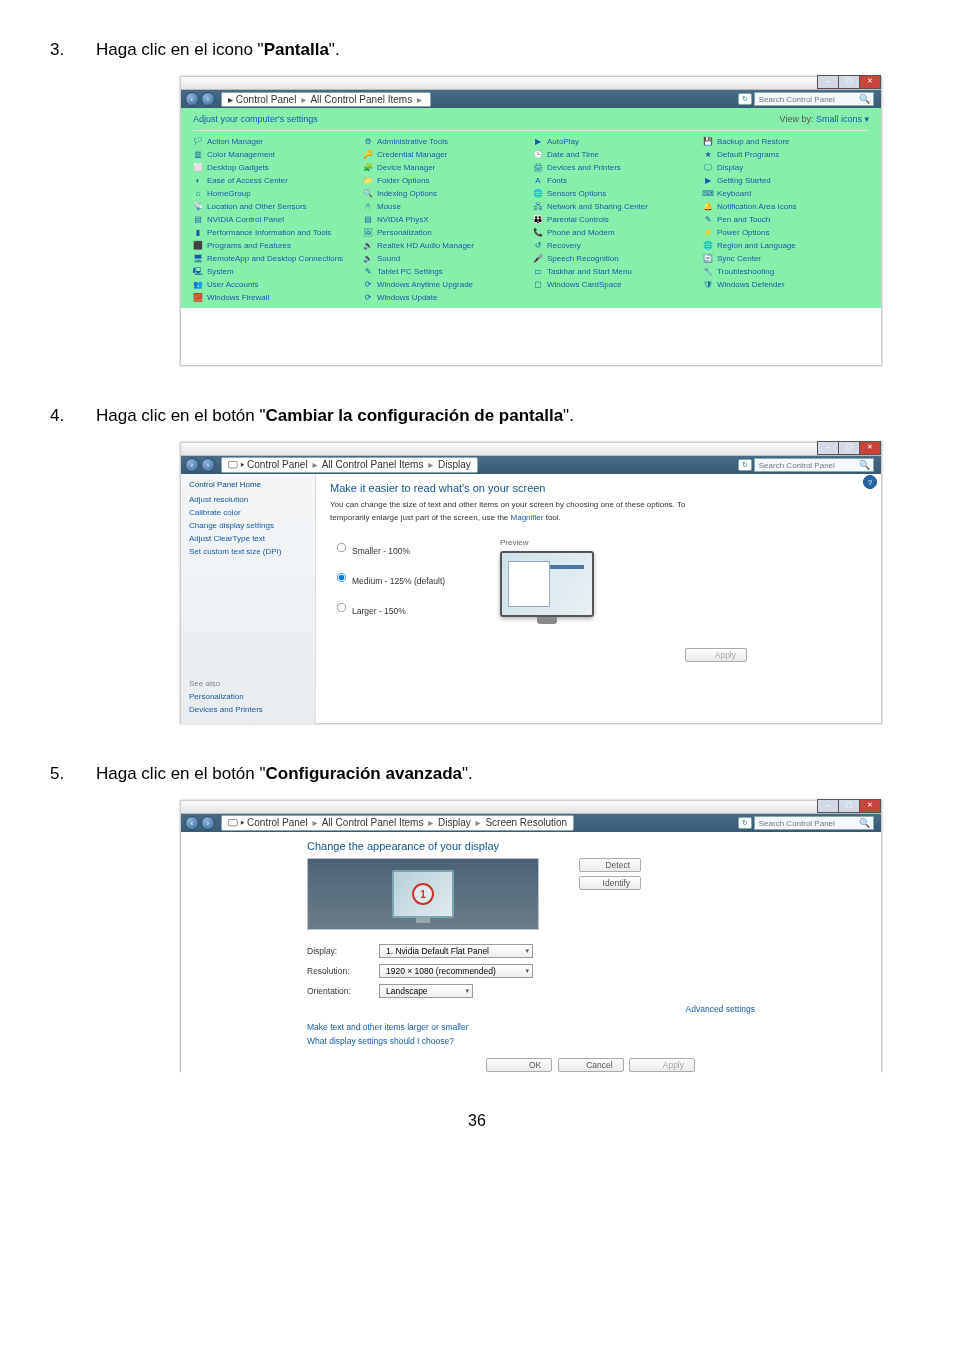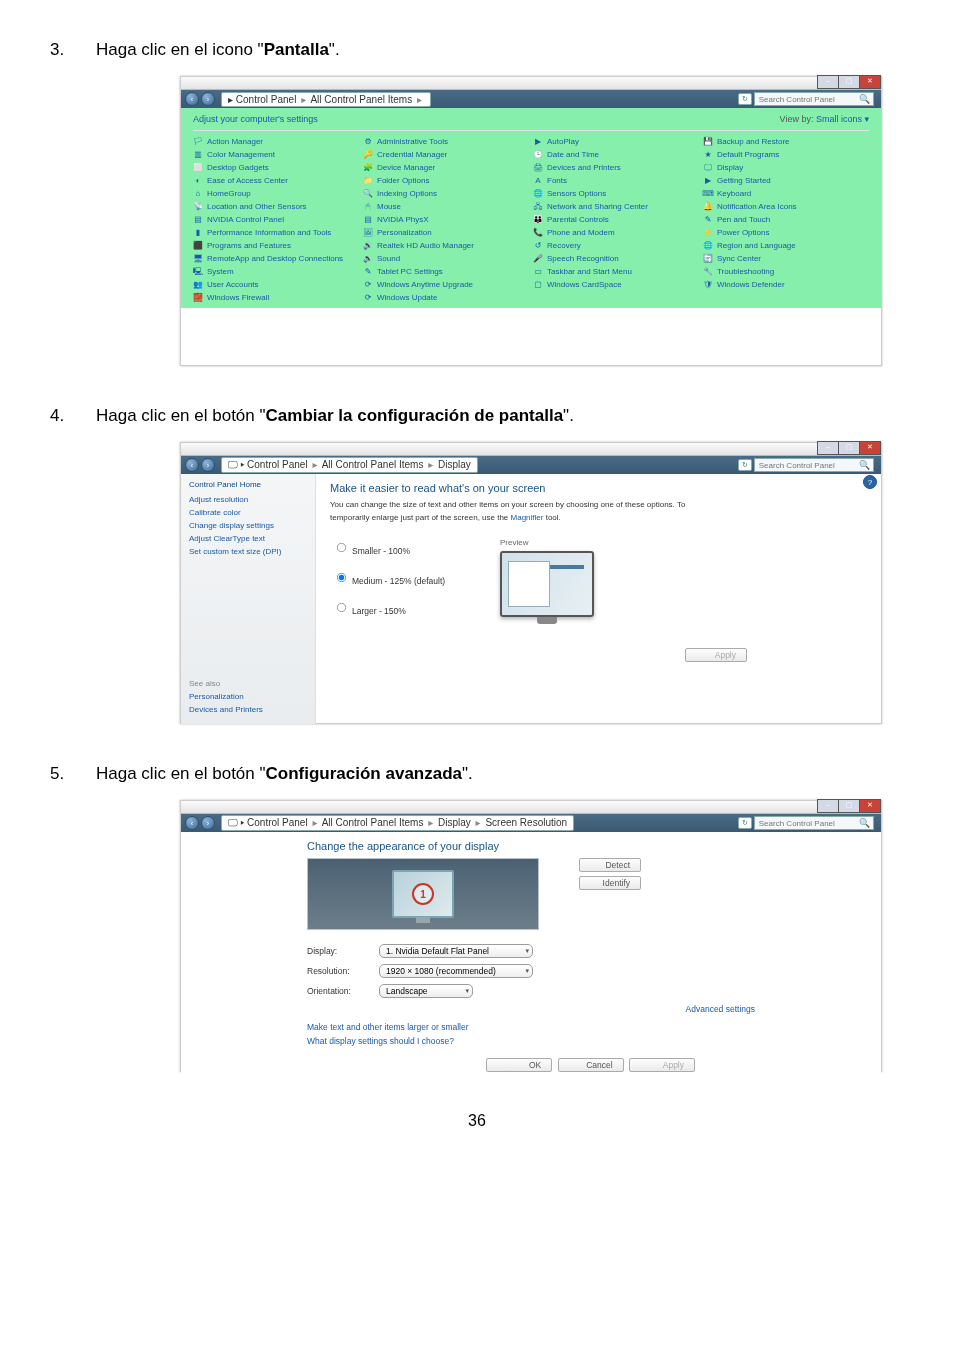--- a/index.html
+++ b/index.html
@@ -251,21 +251,21 @@
   }
   .ss3-detect{margin-left:40px;display:flex;flex-direction:column;gap:4px;}
   .ss3-fields{margin:14px 0 4px 112px;}
   .ss3-row{display:flex;align-items:center;margin-bottom:6px;font-size:8.5px;}
   .ss3-row .lbl{width:72px;color:#333;}
   .dd{
     border:1px solid #9c9c9c;
     background:linear-gradient(#fff,#eee);
     padding:1px 16px 1px 6px;
     font-size:8.5px;
-    border-radius:5px;
+    border-radius:0;
     position:relative;
     min-width:130px;
   }
   .dd .dd-arr{position:absolute;right:3px;top:2px;font-size:7px;color:#555;}
   .ss3-adv{text-align:right;padding-right:112px;margin-top:4px;}
   .ss3-adv a{font-size:8.5px;color:#1a5aa8;}
   .ss3-links{margin:8px 0 0 112px;font-size:8.5px;}
   .ss3-links a{color:#1a5aa8;display:block;margin-bottom:4px;}
   .ss3-btns{text-align:right;padding-right:172px;margin-top:12px;}
   .ss3-btns .btn{margin-left:3px;min-width:44px;}

